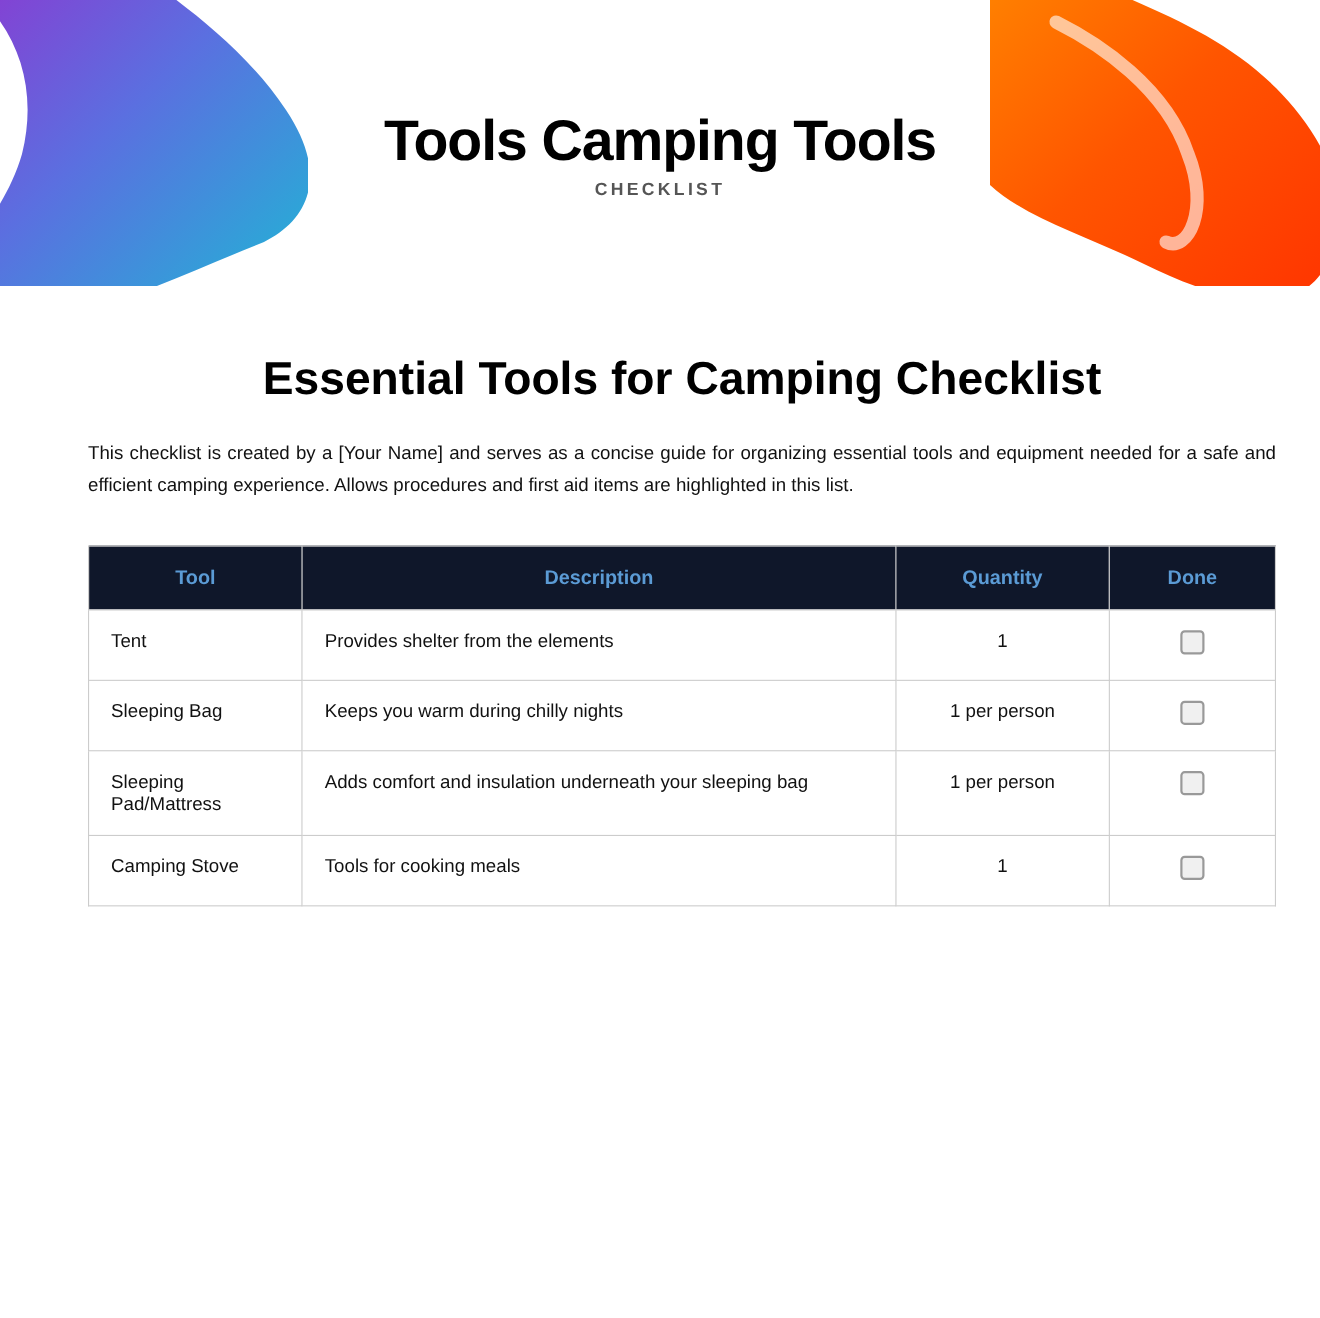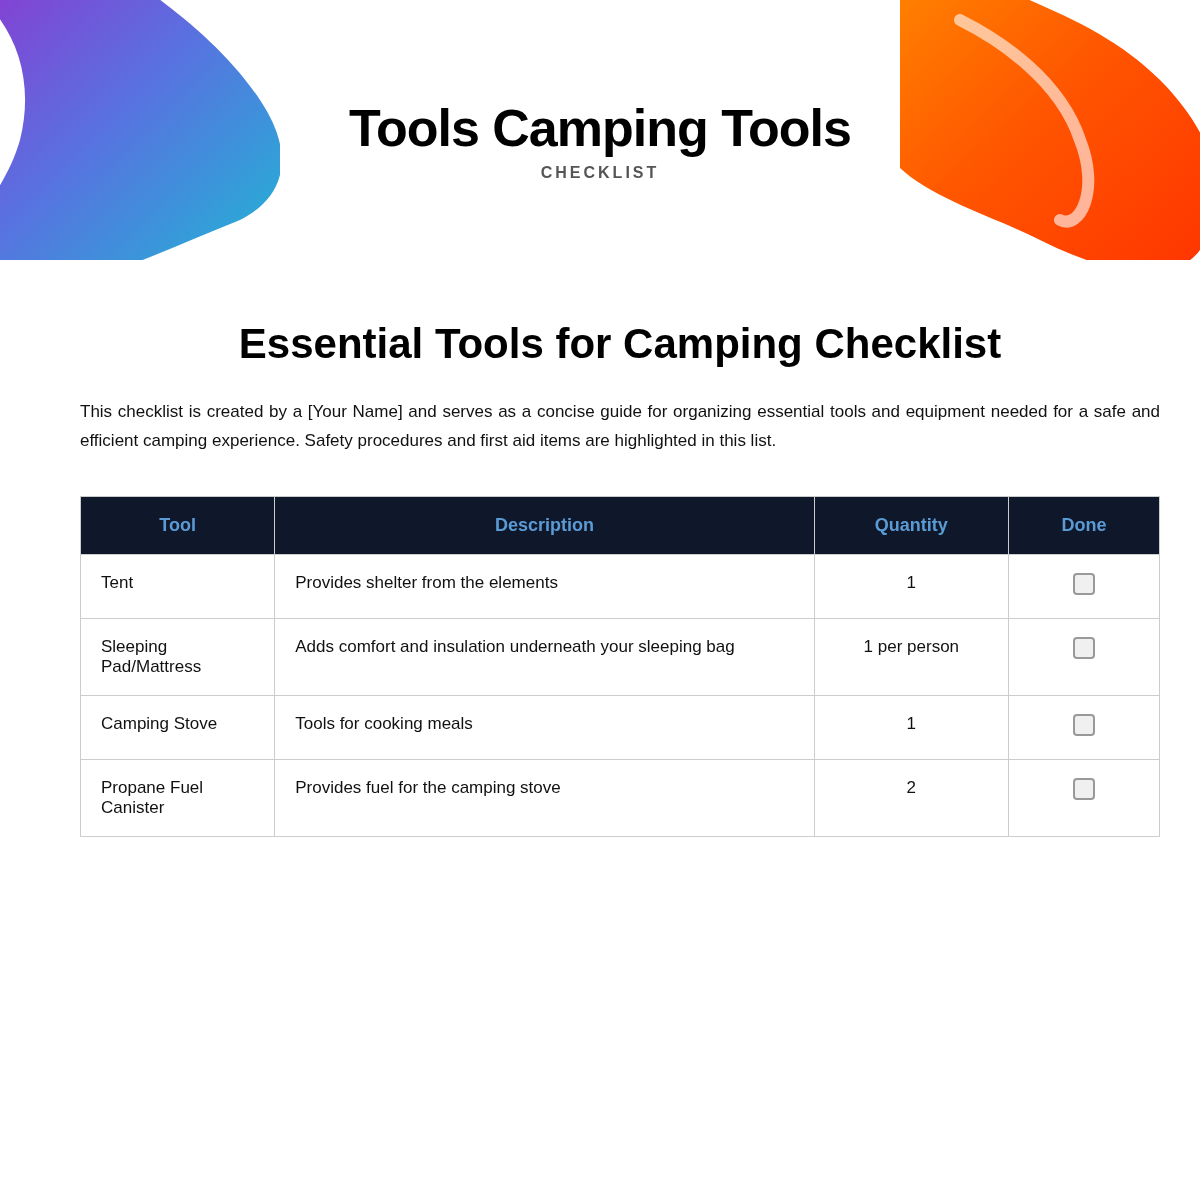--- a/index.html
+++ b/index.html
@@ -187,21 +187,21 @@
     <path d="M60,40 C100,60 160,100 180,160 C200,210 180,250 160,240" fill="none" stroke="rgba(255,255,255,0.6)" stroke-width="12" stroke-linecap="round"></path>
   </svg>
 
   <h1 class="header-title">Tools Camping Tools</h1>
   <p class="header-subtitle">CHECKLIST</p>
 </div>
 
 <div class="main-content">
   <h2 class="section-title">Essential Tools for Camping Checklist</h2>
 
-  <p class="intro-text">This checklist is created by a [Your Name] and serves as a concise guide for organizing essential tools and equipment needed for a safe and efficient camping experience. Safety procedures and first aid items are highlighted in this list.</p>
+  <p class="intro-text">This checklist is created by a [Your Name] and serves as a concise guide for organizing essential tools and equipment needed for a safe and efficient camping experience. Allows procedures and first aid items are highlighted in this list.</p>
 
   <table class="checklist-table">
     <thead>
       <tr>
         <th class="tool-header col-tool">Tool</th>
         <th class="description-header col-desc">Description</th>
         <th class="quantity-header col-qty">Quantity</th>
         <th class="done-header col-done">Done</th>
       </tr>
     </thead>
@@ -209,42 +209,42 @@
 
       <tr>
         <td class="tool-cell">Tent</td>
         <td class="description-cell">Provides shelter from the elements</td>
         <td class="quantity-cell">1</td>
         <td class="done-cell">
           <span class="checkbox-icon"></span>
         </td>
       </tr>
 
+      <tr>
+        <td class="tool-cell">Sleeping Bag</td>
+        <td class="description-cell">Keeps you warm during chilly nights</td>
+        <td class="quantity-cell">1 per person</td>
+        <td class="done-cell">
+          <span class="checkbox-icon"></span>
+        </td>
+      </tr>
 
       <tr>
         <td class="tool-cell">Sleeping Pad/Mattress</td>
         <td class="description-cell">Adds comfort and insulation underneath your sleeping bag</td>
         <td class="quantity-cell">1 per person</td>
         <td class="done-cell">
           <span class="checkbox-icon"></span>
         </td>
       </tr>
 
       <tr>
         <td class="tool-cell">Camping Stove</td>
         <td class="description-cell">Tools for cooking meals</td>
         <td class="quantity-cell">1</td>
         <td class="done-cell">
           <span class="checkbox-icon"></span>
         </td>
       </tr>
 
-      <tr>
-        <td class="tool-cell">Propane Fuel Canister</td>
-        <td class="description-cell">Provides fuel for the camping stove</td>
-        <td class="quantity-cell">2</td>
-        <td class="done-cell">
-          <span class="checkbox-icon"></span>
-        </td>
-      </tr>
     </tbody>
   </table>
 </div>
 
 </body></html>

